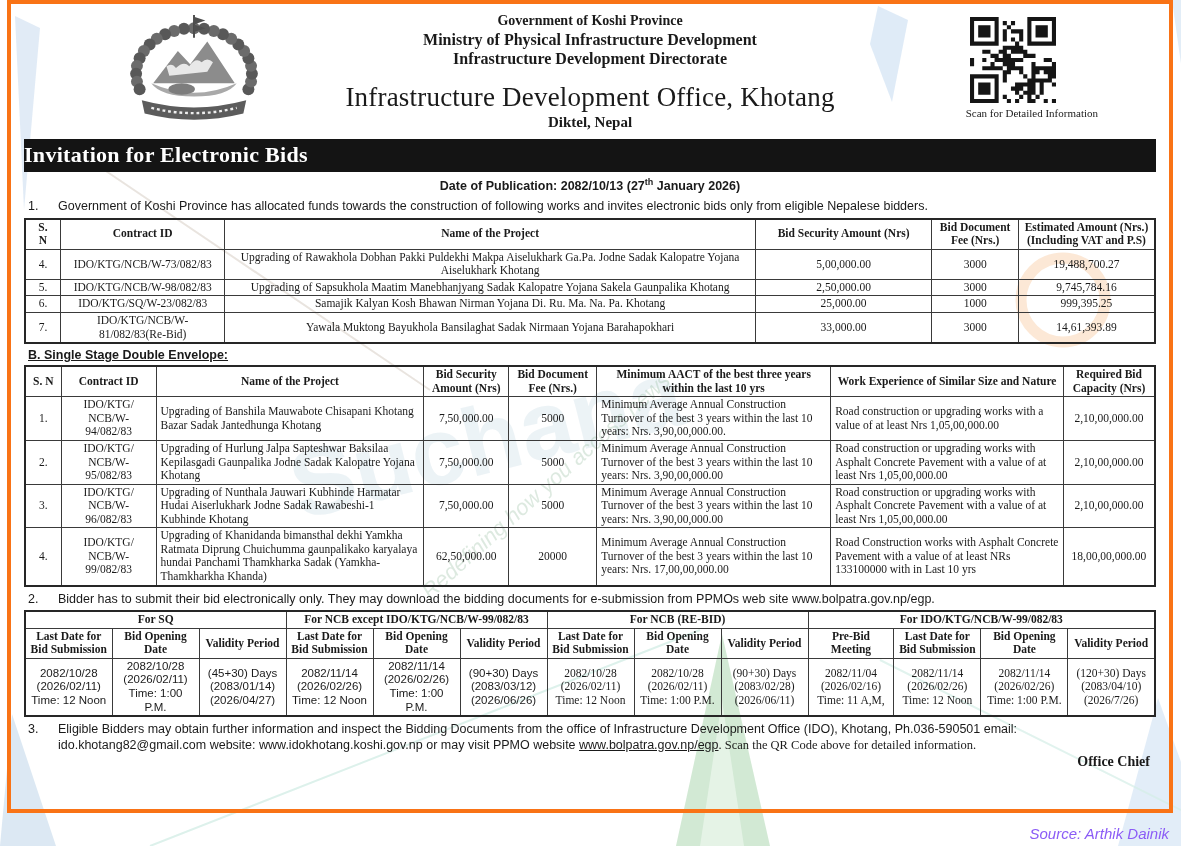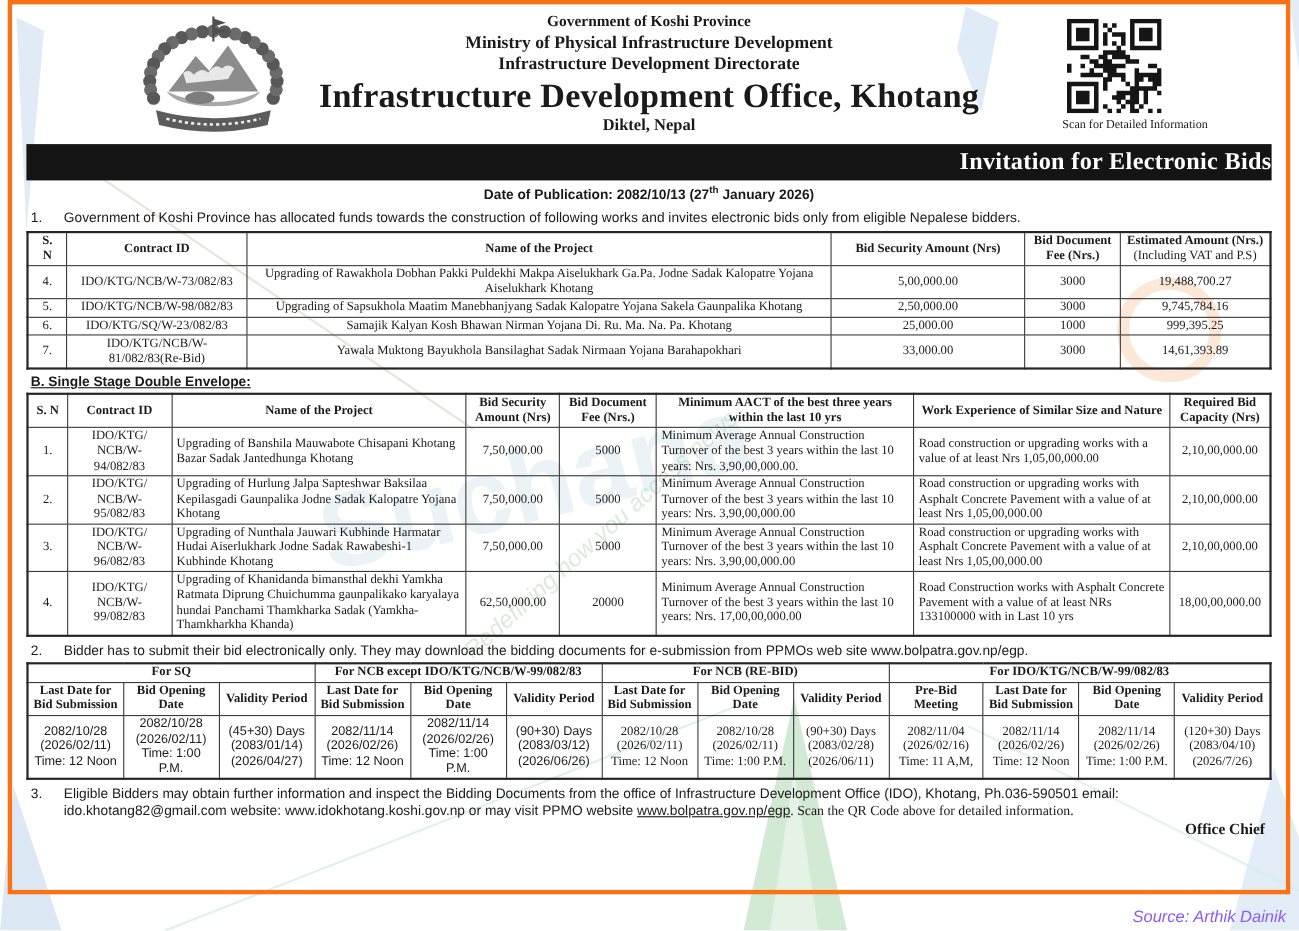--- a/index.html
+++ b/index.html
@@ -9,28 +9,28 @@
   .wm-layer { position:absolute; inset:0; z-index:0; pointer-events:none; }
 
   .notice { position:absolute; left:7px; right:8px; top:0; bottom:33px;
             border:4px solid #f97316; z-index:1; padding:5px 13px 0 13px; }
 
   
   .hdr { position:relative; text-align:center; }
   .hdr .gov       { font-size:14px; font-weight:bold; padding-top:4px; }
   .hdr .ministry  { font-size:16px; font-weight:bold; margin-top:2px; }
   .hdr .dir       { font-size:16px; font-weight:bold; margin-top:1px; }
-  .hdr .office    { font-size:31px; font-weight:bold; margin-top:1px; letter-spacing:.2px; }
+  .hdr .office    { font-size:27px; font-weight:normal; margin-top:14px; letter-spacing:.2px; }
   .hdr .loc       { font-size:15px; font-weight:bold; margin-top:1px; }
   .logo { position:absolute; left:95px; top:4px; width:150px; height:112px; }
   .qr-wrap { position:absolute; right:58px; top:8px; width:170px; text-align:center; }
   .qr-wrap svg { display:block; margin:0 auto; background:#fff; }
   .qr-caption { font-size:11px; margin-top:4px;text-align:right; }
 
-  .banner { background:#141414; color:#fff; text-align:right; margin-top:8px;
+  .banner { background:#141414; color:#fff; text-align:left; margin-top:8px;
             font-size:22px; font-weight:bold; padding:3px 0 4px 0; letter-spacing:.3px; }
   .pubdate-row { text-align:center; margin-top:4px; }
   .pubdate { font-family:"Liberation Sans", sans-serif; font-weight:bold; font-size:12.5px;
              }
   .pubdate sup { font-size:9px; }
 
   
   .point { display:flex; font-family:"Liberation Sans", sans-serif; font-size:12.5px;
            margin-top:5px; line-height:1.25; }
   .point .num { flex:0 0 34px; padding-left:4px; }
@@ -38,21 +38,21 @@
               text-decoration:underline; margin-top:4px; padding-left:4px; }
 
   
   table.tbl { border-collapse:collapse; width:100%; table-layout:fixed; margin-top:3px;
               background:transparent; }
   table.tbl th, table.tbl td { border:1px solid #3a3a3a; padding:1px 4px; font-size:11.5px;
               line-height:1.18; text-align:center; vertical-align:middle; white-space:pre-line;
               word-wrap:break-word; }
   table.tbl th { font-weight:bold; }
   table.tbl { border:2px solid #262626; }
-  .norm { font-weight:normal; }
+  .norm { font-weight:bold; }
 
   .tblA td:nth-child(3) { text-align:center; }
   .tblB td:nth-child(3), .tblB td:nth-child(6), .tblB td:nth-child(7) { text-align:left; }
 
   .schedule th { font-size:11.5px; }
   .schedule td { font-family:"Liberation Sans", sans-serif; font-size:11.5px; line-height:1.5; }
   .schedule td:nth-child(n+7) { font-family:"Liberation Serif", serif; }
 
   .serif-tail { font-family:"Liberation Serif", serif; }
   .office-chief { text-align:right; font-weight:bold; font-size:14px; margin-top:1px;

